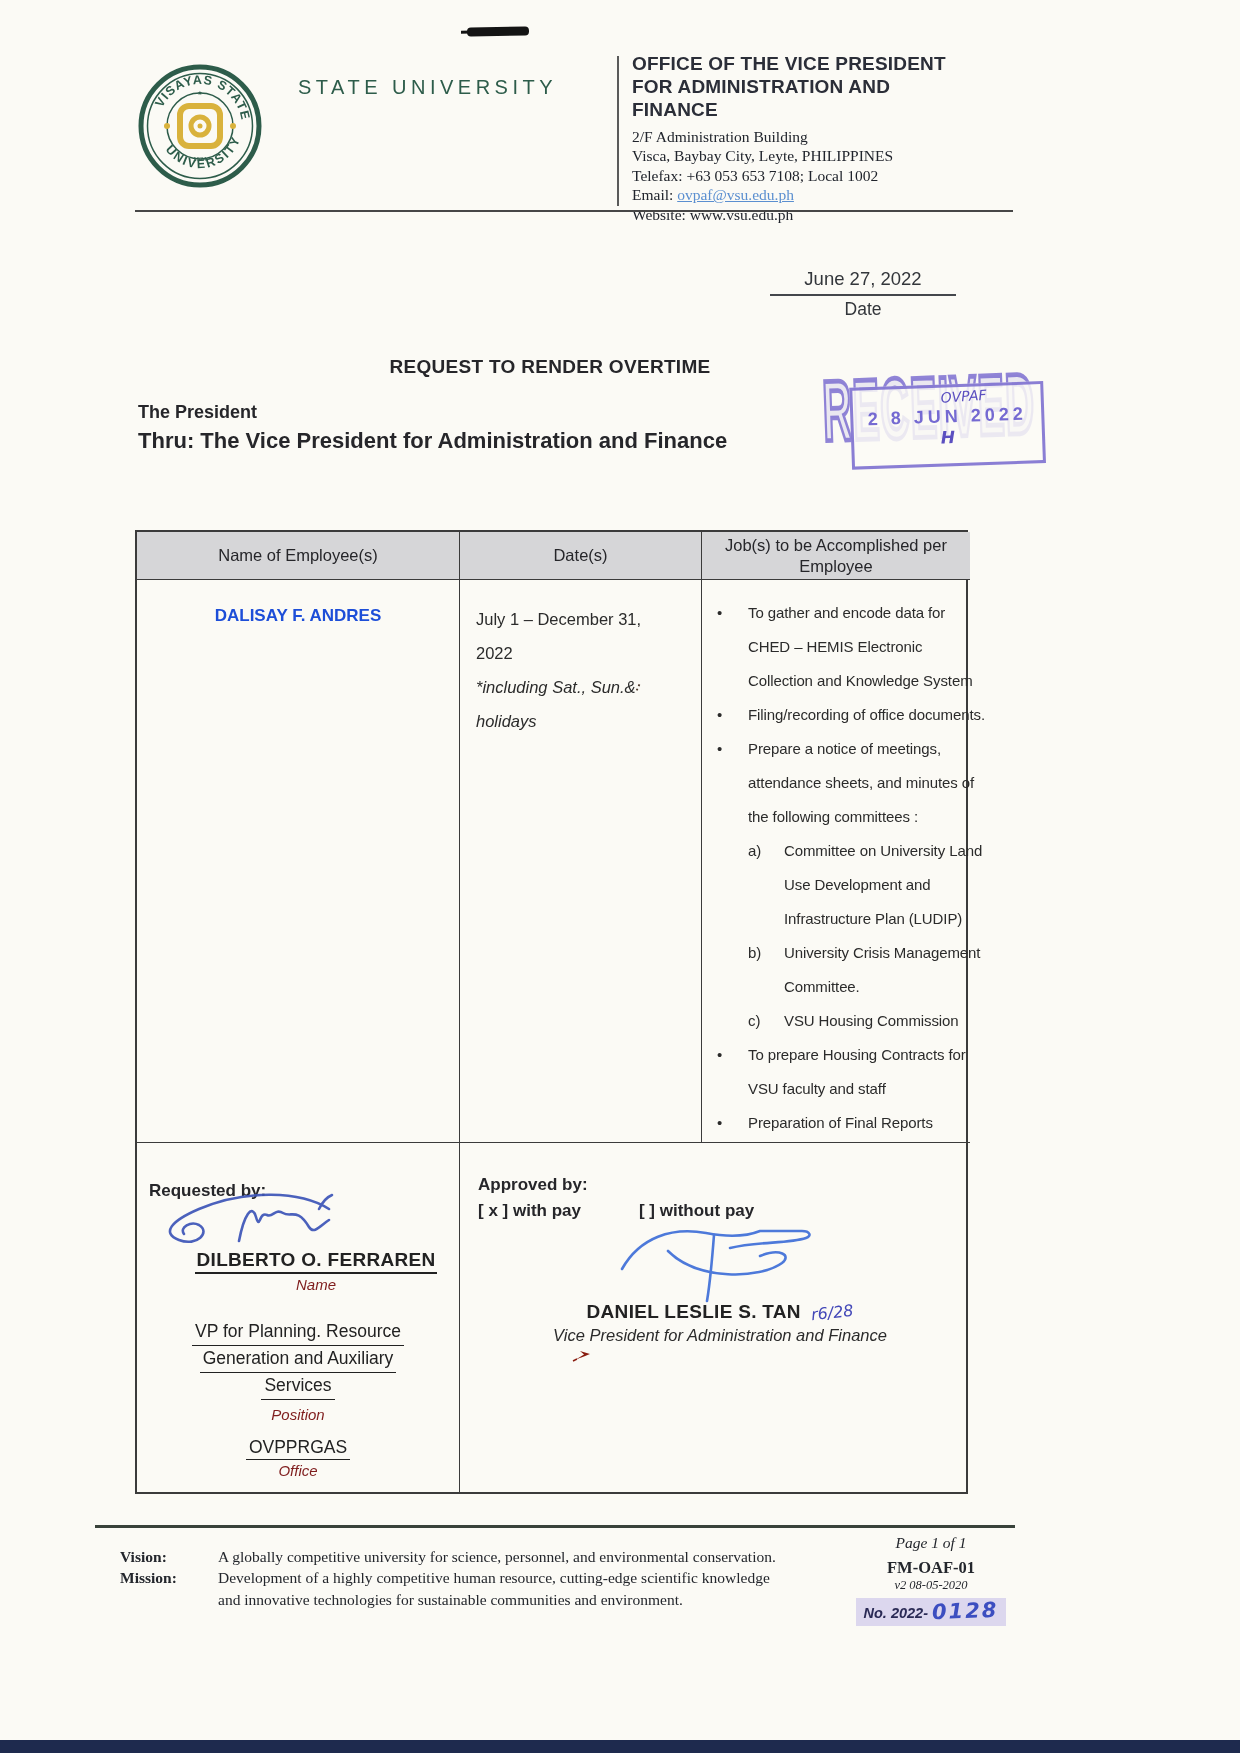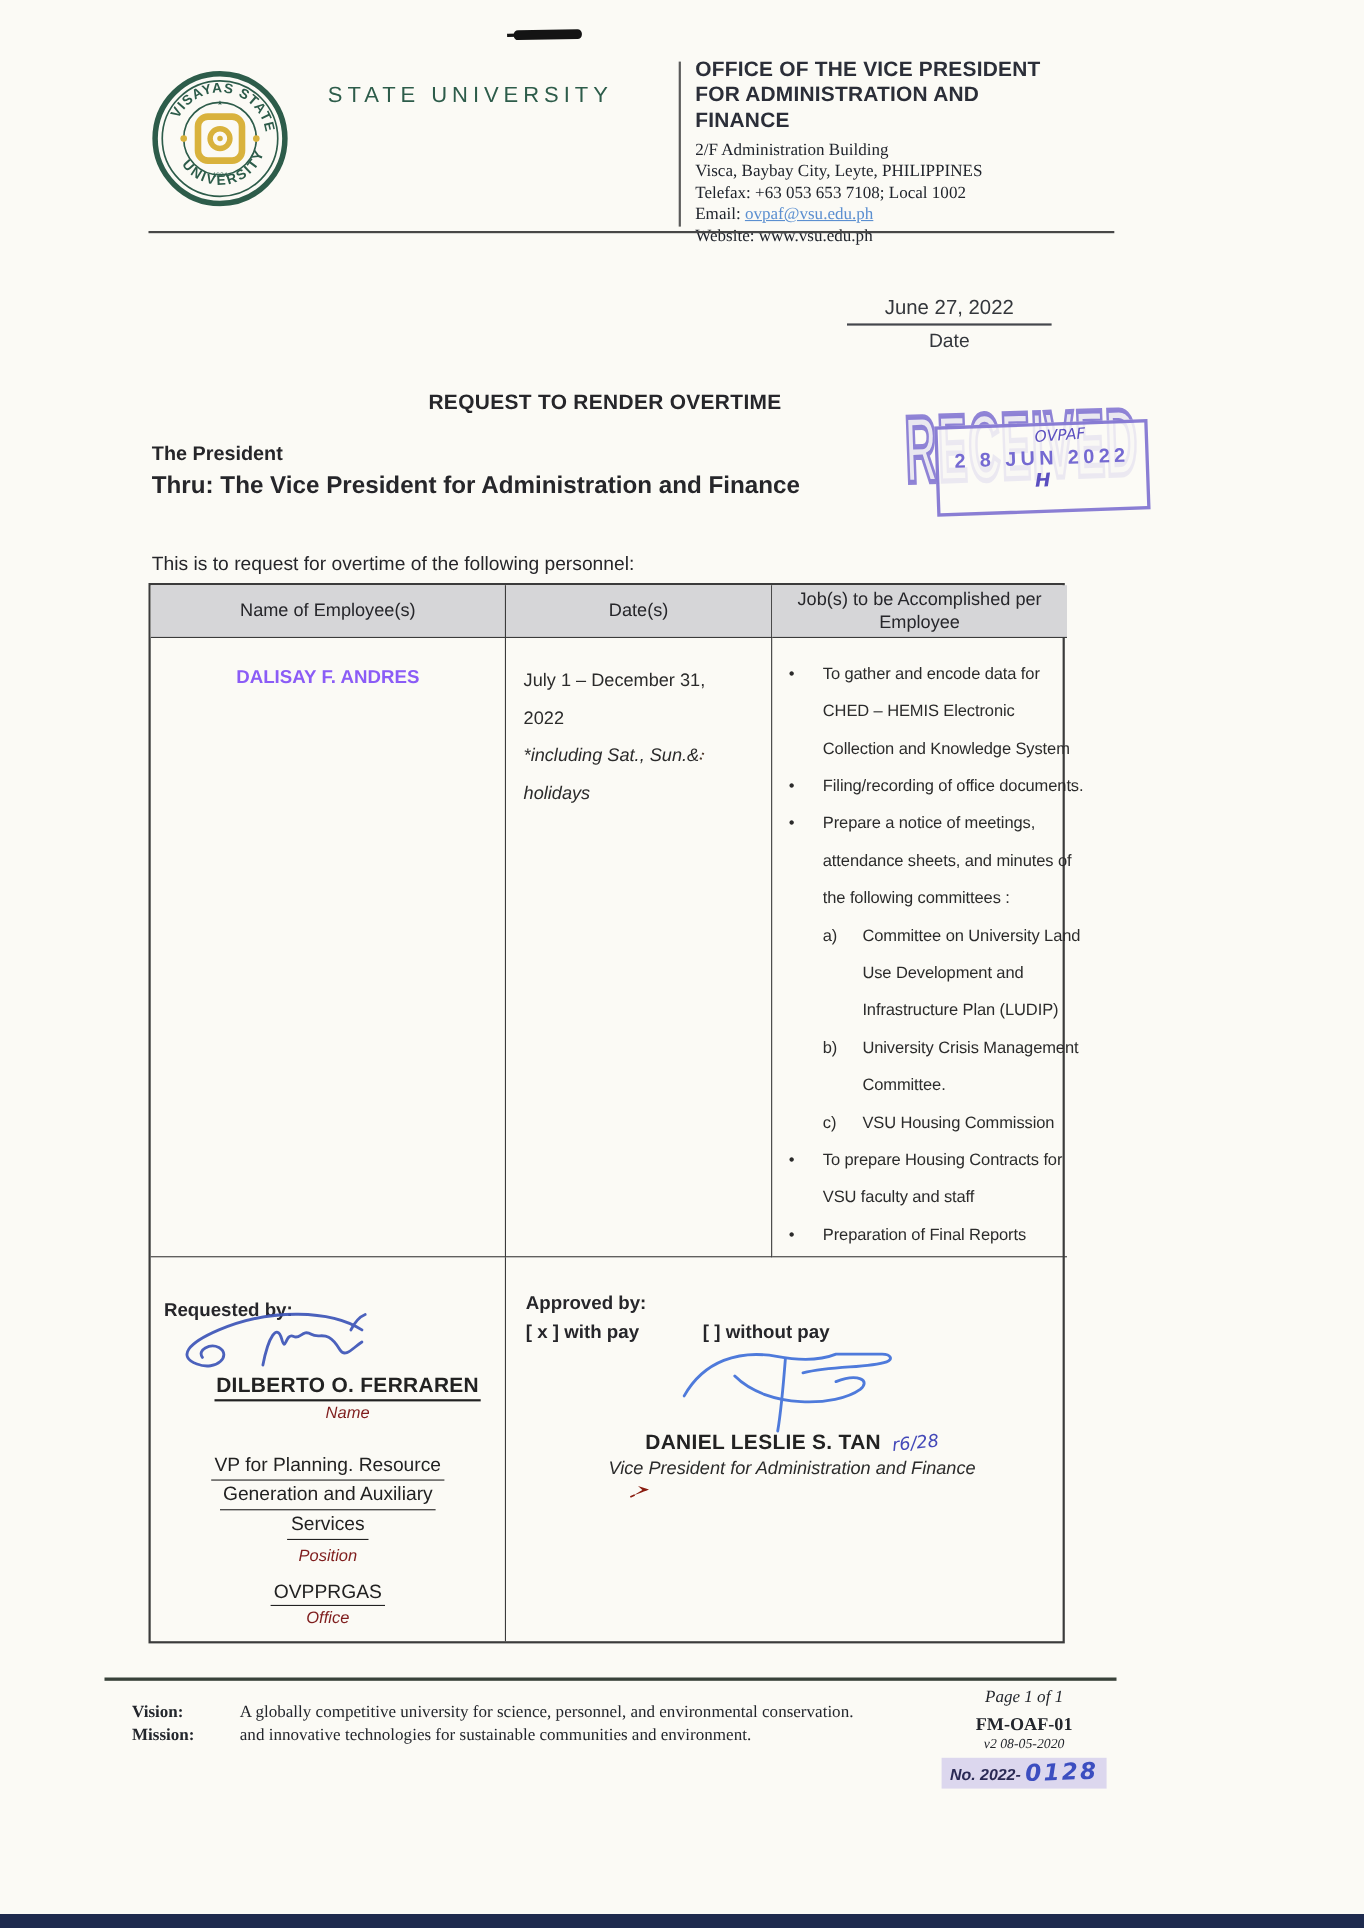--- a/index.html
+++ b/index.html
@@ -50,21 +50,21 @@
 
   
   .tbl{left:135px;top:530px;width:833px;display:grid;
     grid-template-columns:323px 242px 268px;grid-template-rows:48px 563px 349px;
     border:2px solid #3b3b3b;box-sizing:border-box;background:transparent;}
   .cell{border-right:1.5px solid #3b3b3b;border-bottom:1.5px solid #3b3b3b;box-sizing:border-box;position:relative;}
   .cell.lastcol{border-right:none;}
   .cell.lastrow{border-bottom:none;}
   .head{background:#d6d6d8;display:flex;align-items:center;justify-content:center;text-align:center;
     font-size:16.5px;color:#26262a;line-height:1.25;padding:0 14px;}
-  .emp-cell{padding-top:26px;text-align:center;font-weight:700;font-size:17px;color:#8b5cf6;}
+  .emp-cell{padding-top:26px;text-align:center;font-weight:700;font-size:17px;color:#1d4ed8;}
   .dates-cell{padding:22px 14px 0 16px;font-size:16.5px;line-height:34px;color:#2b2b2b;}
   .dates-note{font-style:italic;}
   .jobs-cell{padding-top:16px;font-size:15px;line-height:34px;color:#2b2b2b;letter-spacing:-0.1px;}
   .job{position:relative;padding-left:46px;}
   .job .marker{position:absolute;left:15px;top:0;line-height:34px;font-size:15px;}
   .jl{white-space:nowrap;}
   .subjob{position:relative;margin-left:46px;padding-left:36px;}
   .subjob .sublabel{position:absolute;left:0;top:0;line-height:34px;}
   .ink-speck{left:636px;top:680px;width:10px;height:16px;color:#4a3526;font-size:13px;transform:rotate(24deg);font-weight:700;}
 
@@ -171,21 +171,20 @@
     <div class="stamp-box">
       <div class="stamp-office">OVPAF</div>
       <div class="stamp-date">2 8 JUN 2022</div>
       <div class="stamp-initial">H</div>
     </div>
   </div>
 
   <div class="abs doc-title">REQUEST TO RENDER OVERTIME</div>
   <div class="abs addressee">The President</div>
   <div class="abs thru">Thru: The Vice President for Administration and Finance</div>
-  <div class="abs intro">This is to request for overtime of the following personnel:</div>
 
   <div class="abs tbl">
     <div class="cell head">Name of Employee(s)</div>
     <div class="cell head">Date(s)</div>
     <div class="cell head lastcol">Job(s) to be Accomplished per Employee</div>
 
     <div class="cell emp-cell">DALISAY F. ANDRES</div>
 
     <div class="cell dates-cell">
       <div>July 1 – December 31,</div>
@@ -295,20 +294,21 @@
 
   <div class="abs ink-speck">:</div>
 
   <div class="abs ftr-rule"></div>
 
   <div class="abs vm">
     <div class="vm-label">Vision:</div>
     <div>A globally competitive university for science, personnel, and environmental conservation.</div>
     <div class="vm-label">Mission:</div>
     <div>
+      <div>Development of a highly competitive human resource, cutting-edge scientific knowledge</div>
       <div>and innovative technologies for sustainable communities and environment.</div>
     </div>
   </div>
 
   <div class="abs meta">
     <div class="meta-page">Page 1 of 1</div>
     <div class="meta-code">FM-OAF-01</div>
     <div class="meta-ver">v2 08-05-2020</div>
     <div class="ctrl-box">
       <span class="ctrl-label">No. 2022-</span><span class="ctrl-value">0128</span>

